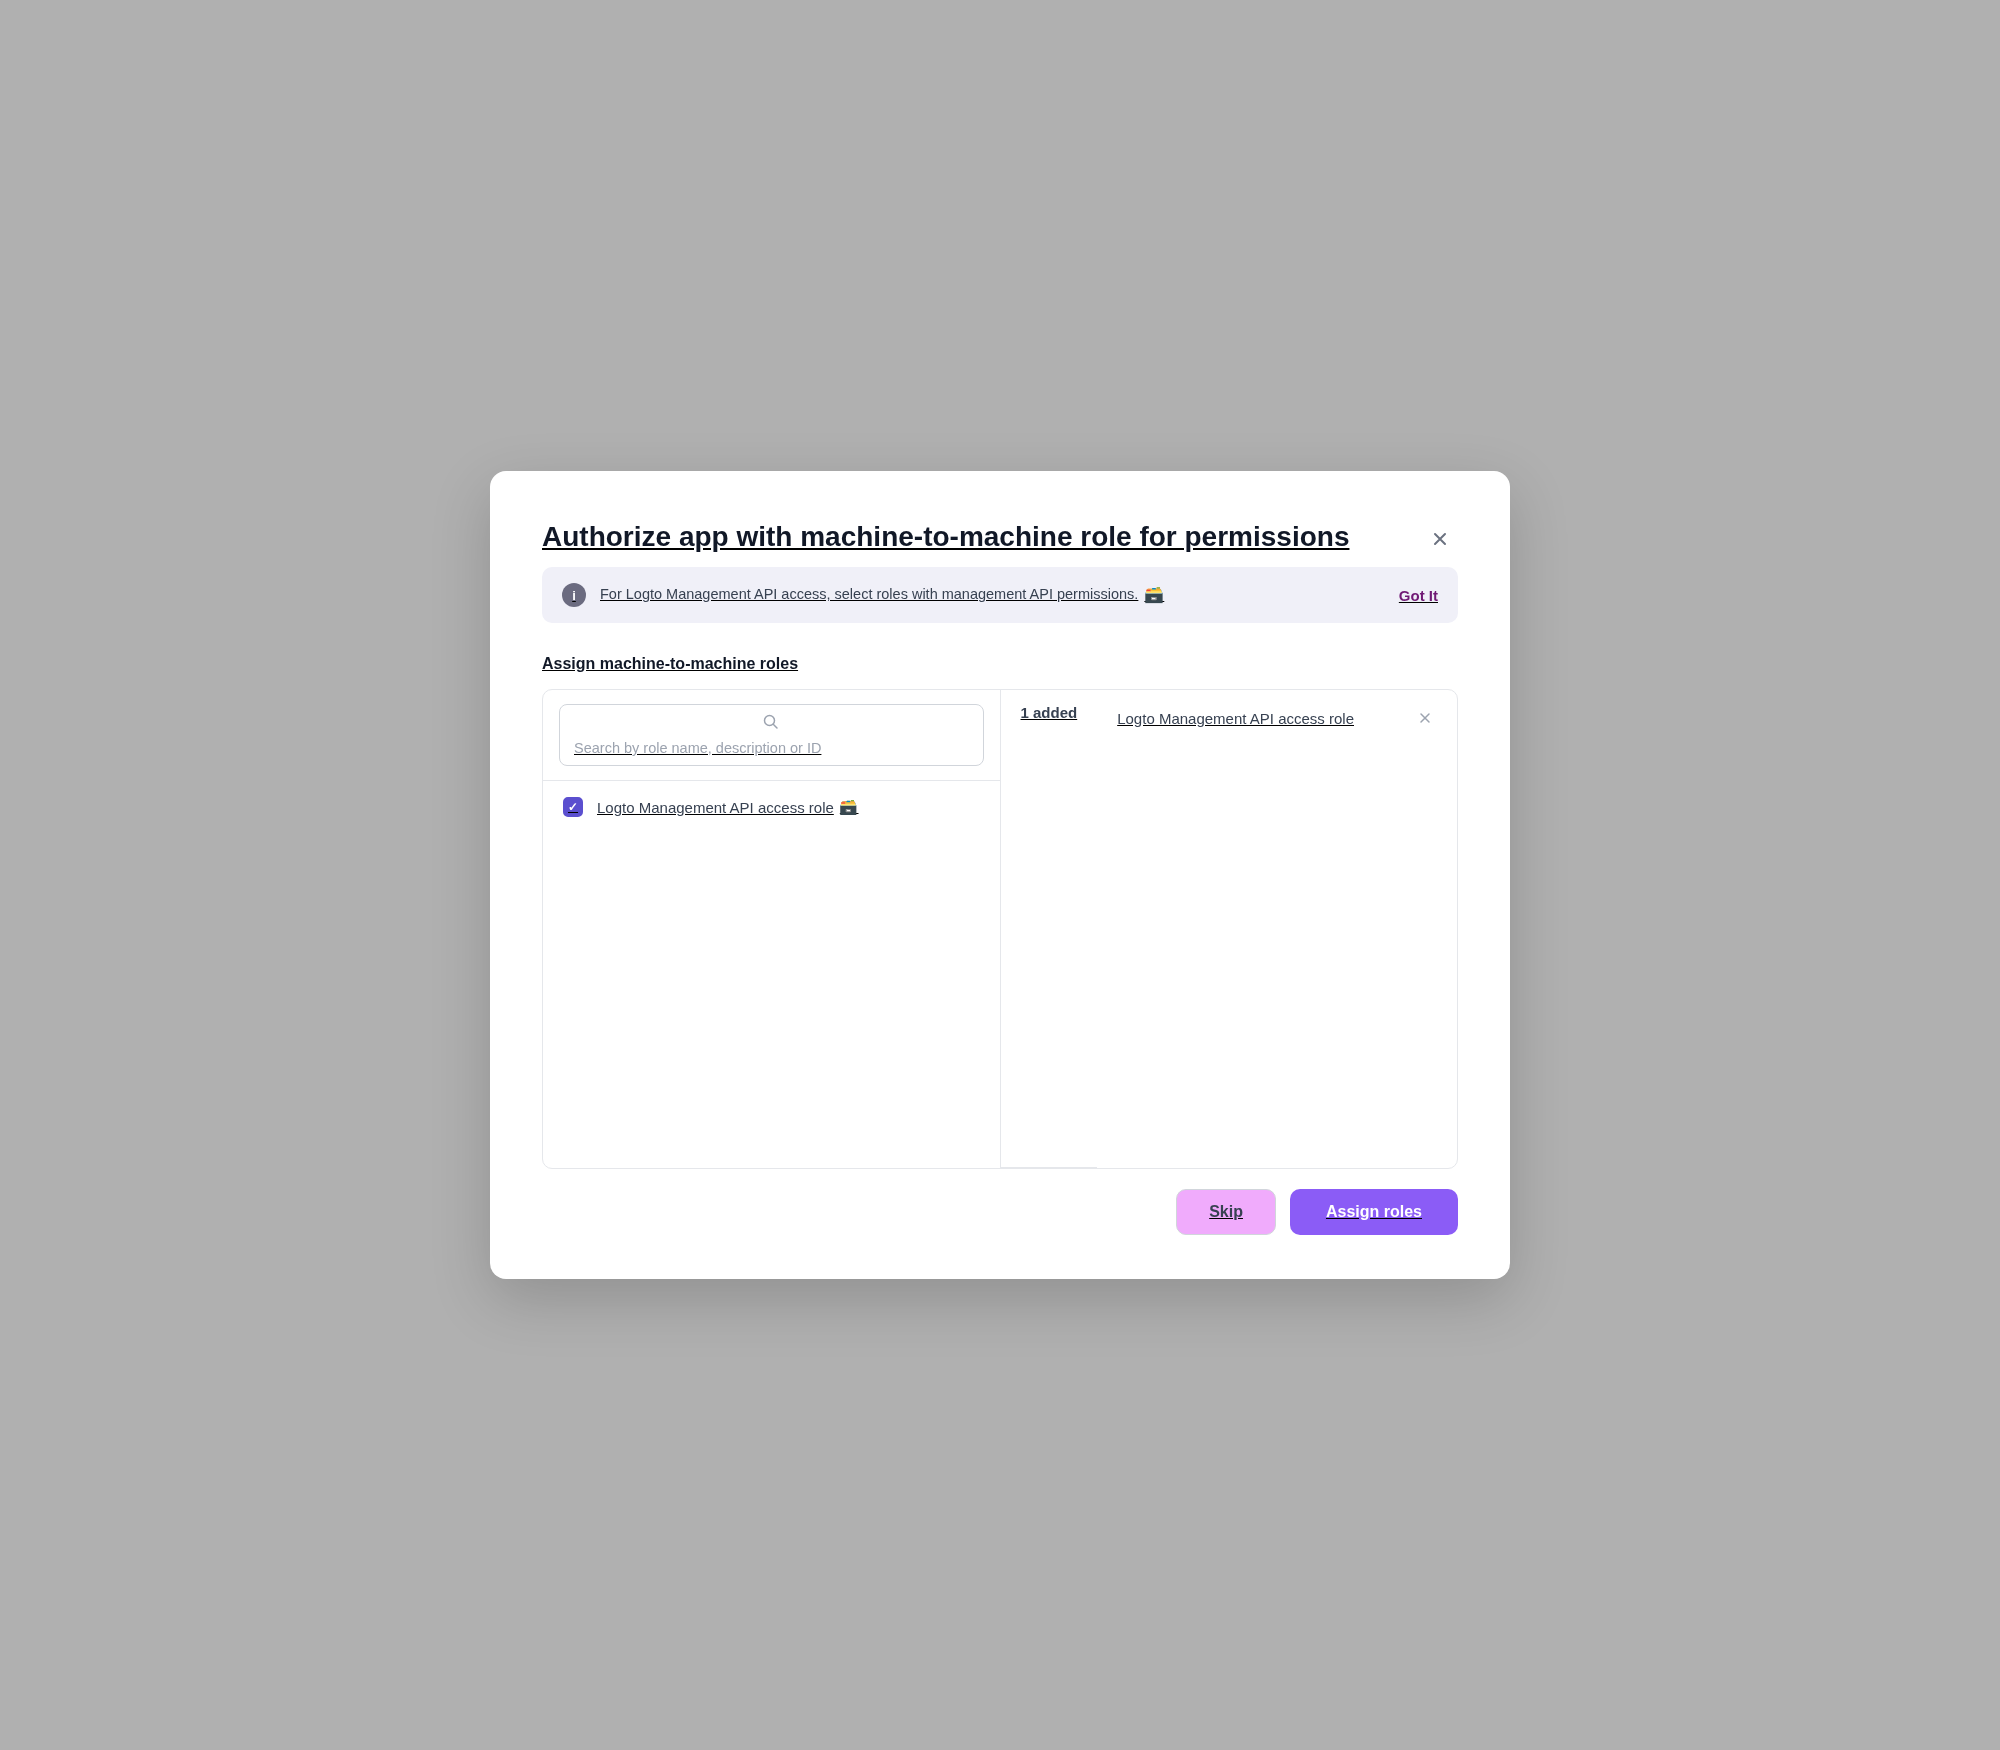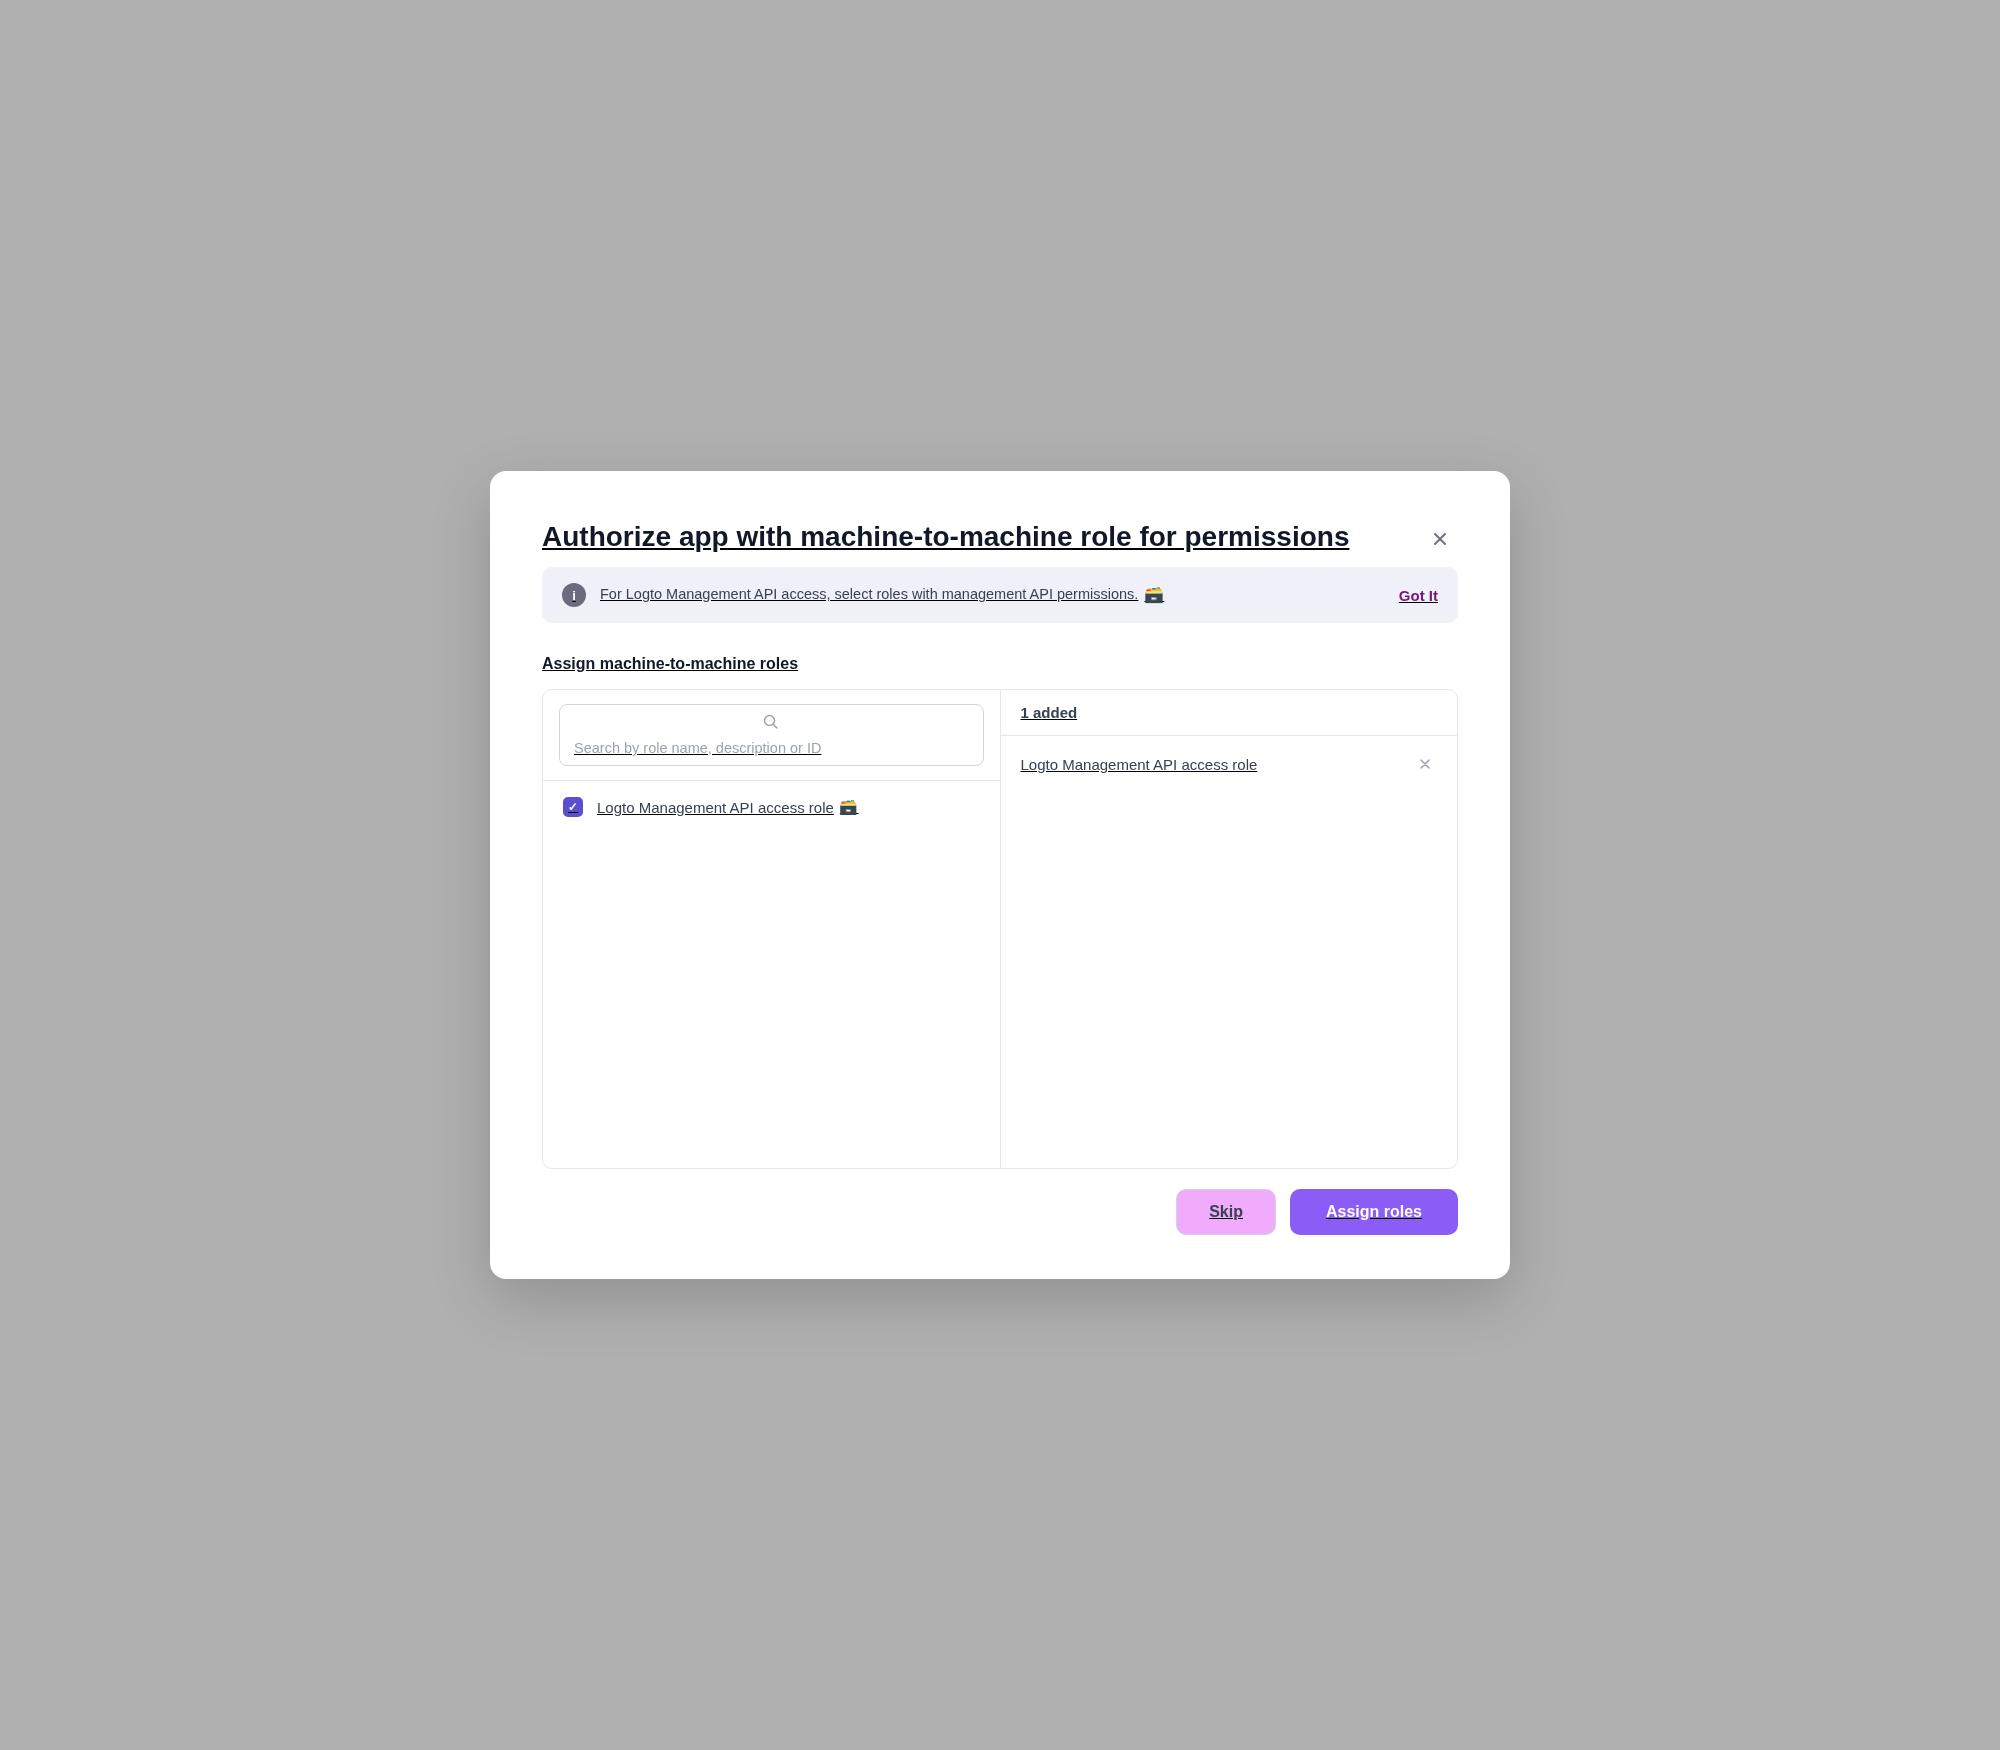--- a/index.html
+++ b/index.html
@@ -139,21 +139,21 @@
     .left-panel {
       flex: 1;
       border-right: 1.5px solid #e5e7eb;
       display: flex;
       flex-direction: column;
     }
 
     .right-panel {
       flex: 1;
       display: flex;
-      flex-direction: column;
+      flex-direction: row;
     }
 
     .search-container {
       padding: 14px 16px;
       border-bottom: 1.5px solid #e5e7eb;
     }
 
     .search-box {
       display: flex;
       align-items: center;

